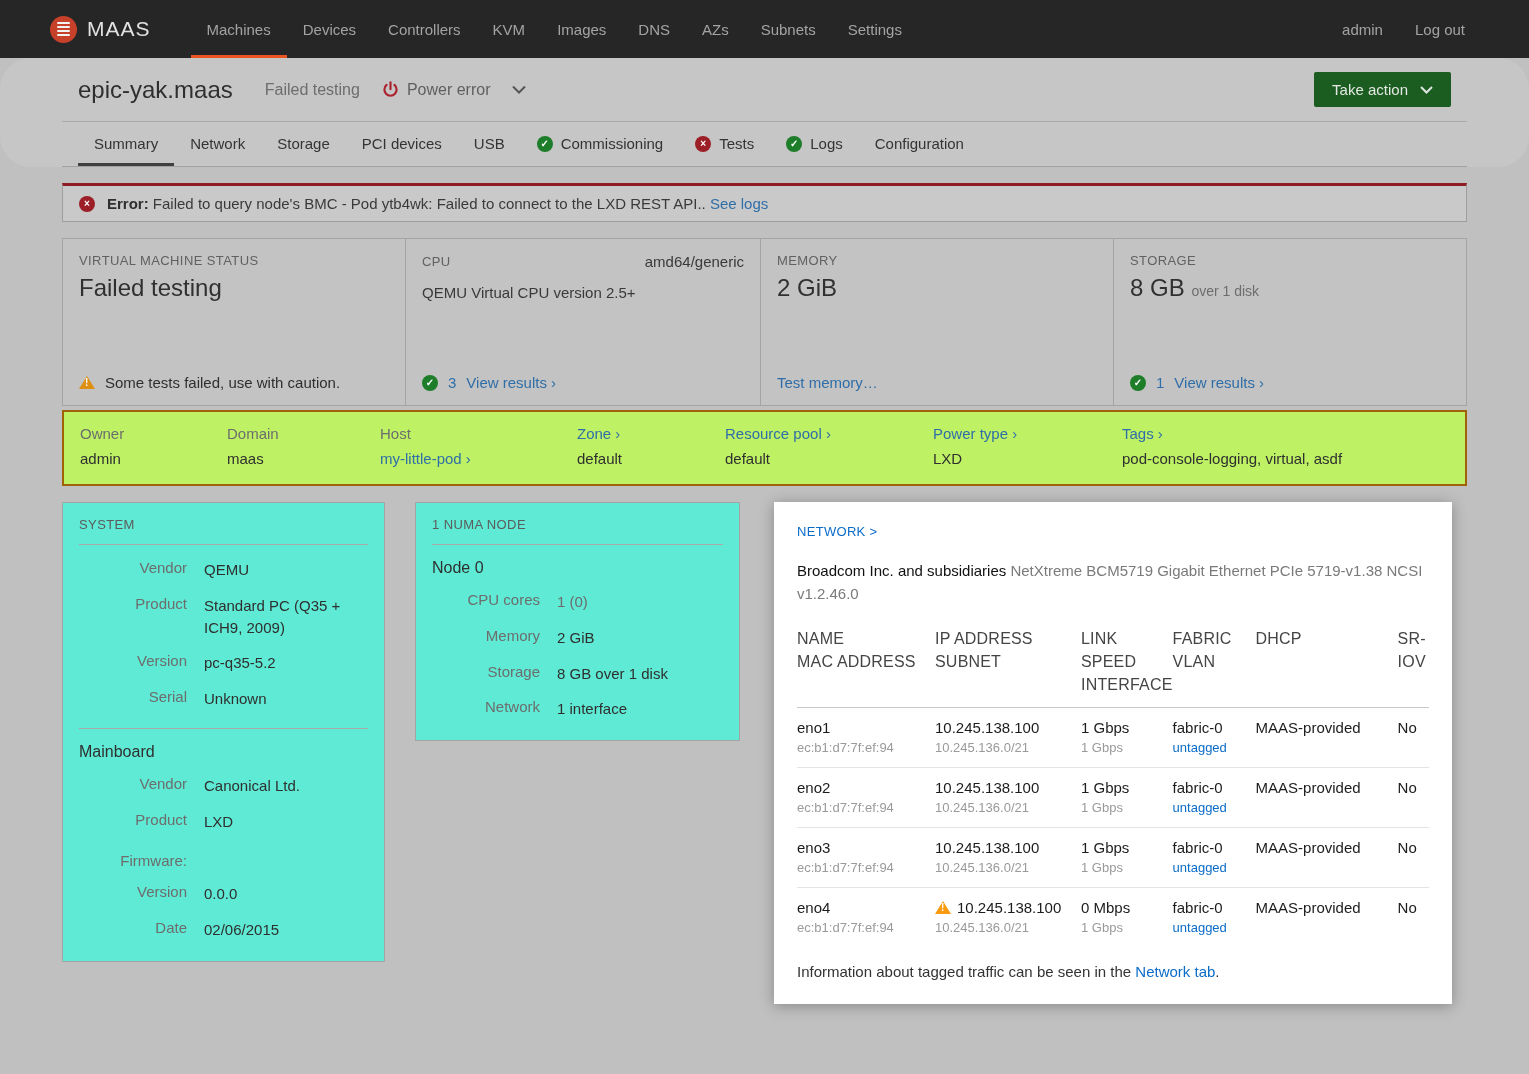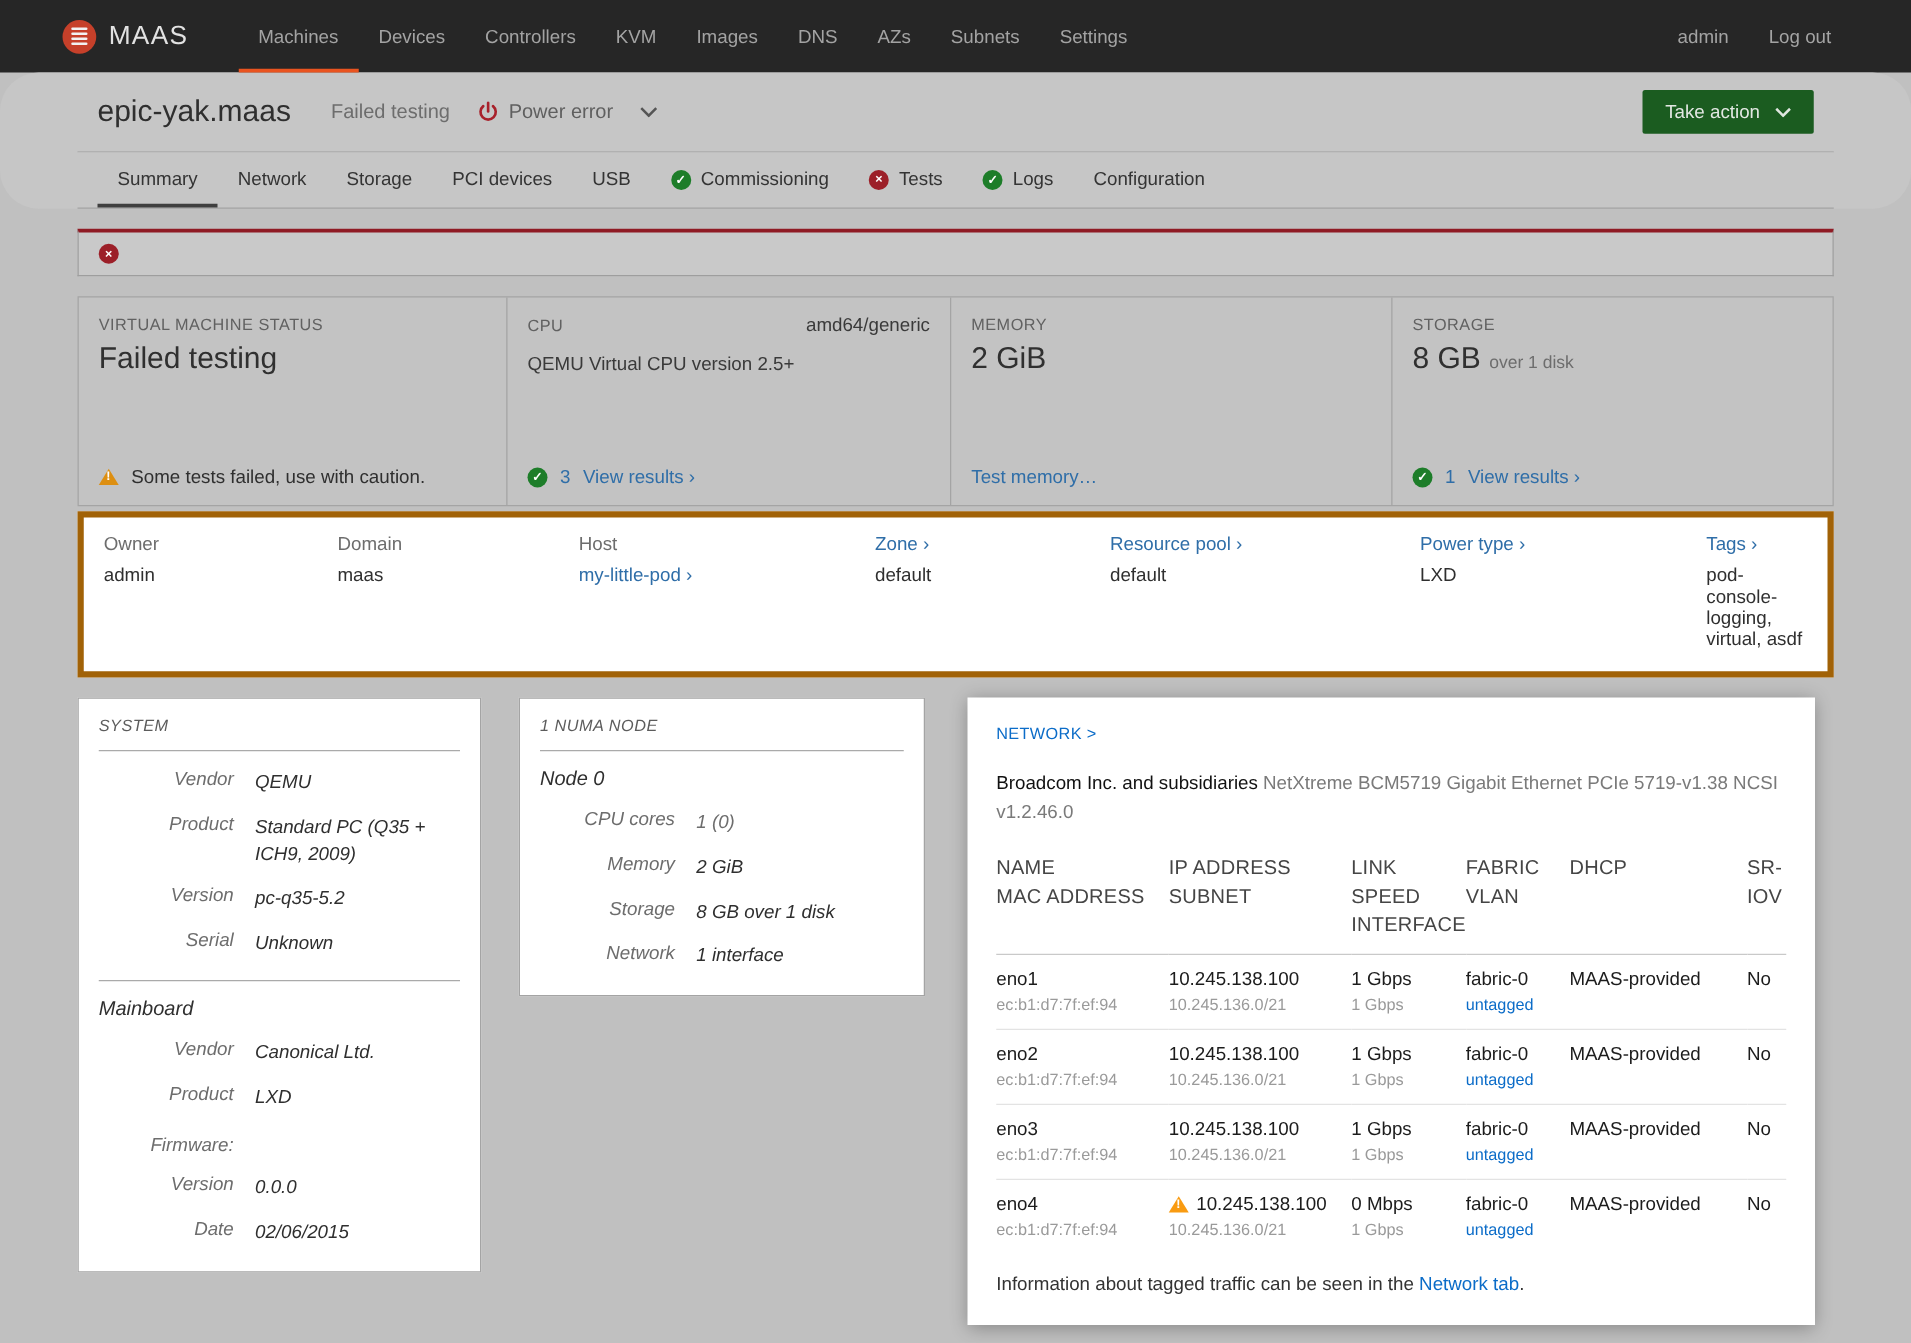--- a/index.html
+++ b/index.html
@@ -81,29 +81,29 @@
   .olabel { font-size:13px; color:#616161; letter-spacing:.4px; }
   .oarch { font-size:15px; color:#3a3a3a; }
   .ovalue { font-size:24px; color:#303030; margin-top:6px; }
   .ovalue small { font-size:14px; color:#6d6d6d; font-weight:400; }
   .odetail { font-size:15px; color:#3a3a3a; margin-top:14px; }
   .obottom { margin-top:auto; display:flex; align-items:center; gap:10px; font-size:15px; }
   .obottom .cnt { color:#2f6ea8; }
   .onote { color:#2f2f2f; }
   
   .meta {
-    margin:4px 62px 0; border:5px solid #a16207; background:#ffffff;
+    margin:4px 62px 0; border:2px solid #a16207; background:#bef264;
     display:grid; grid-template-columns:147px 153px 197px 148px 208px 189px 1fr;
-    padding:13px 16px 17px; font-size:15px;gap:40px;
+    padding:13px 16px 17px; font-size:15px;
   }
   .meta-label { color:#6d6d6d; margin-bottom:8px; }
   .meta-value { color:#2f2f2f; }
   
   .bottom { margin:16px 62px 0; display:flex; align-items:flex-start; }
-  .card { border:1px solid #a4a4a4; background:#ffffff; padding:14px 16px 20px;font-style:italic; }
+  .card { border:1px solid #a4a4a4; background:#5eead4; padding:14px 16px 20px; }
   .sys-card { width:323px; margin-right:30px; }
   .numa-card { width:325px; margin-right:34px; }
   .card-cap { font-size:13px; color:#5c5c5c; letter-spacing:.4px; }
   .card hr { border:0; border-top:1px solid #aaaaaa; margin:12px 0 14px; }
   .kv { display:grid; grid-template-columns:108px 1fr; column-gap:17px; row-gap:14px; font-size:15px; }
   .kv .k { color:#6d6d6d; text-align:right; }
   .kv .v { color:#2f2f2f; line-height:1.45; }
   .kv .v.dim { color:#6d6d6d; }
   .subhead { font-size:16px; color:#2f2f2f; margin:2px 0 14px; }
   
@@ -211,20 +211,25 @@
       <span>Logs</span>
       </span>
     <span class="tab">
         <span>Configuration</span>
       </span>
   </div>
 </section>
 
 <div class="error-banner">
   <span class="dot-icon dot-error">×</span>
+  <span class="error-msg">
+    <b>Error:</b>
+    <span>Failed to query node's BMC - Pod ytb4wk: Failed to connect to the LXD REST API..</span>
+    <a class="glink">See logs</a>
+  </span>
 </div>
 
 <div class="overview">
   <div class="ocell">
     <span class="olabel">VIRTUAL MACHINE STATUS</span>
     <span class="ovalue">Failed testing</span>
     <span class="obottom">
       <span class="warn-tri"></span>
       <span class="onote">Some tests failed, use with caution.</span>
     </span>

